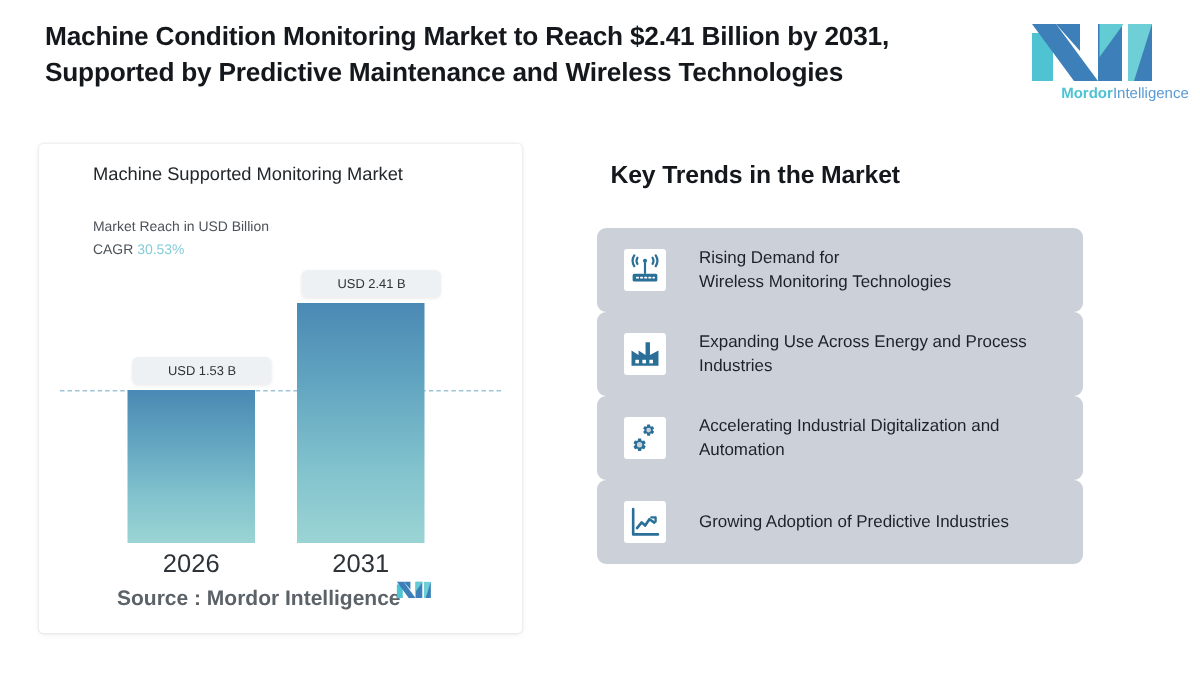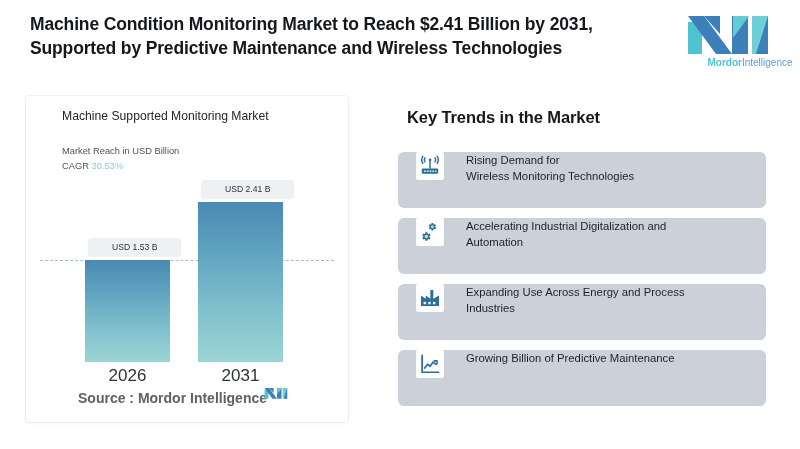--- a/index.html
+++ b/index.html
@@ -186,26 +186,26 @@
     letter-spacing: -0.1px;
   }
   #trend-list {
     position: absolute;
     left: 0;
     top: 52px;
     width: 368px;
   }
   .trend-card {
     position: relative;
-    width: 368px;
+    width: 324px;
     height: 56px;
     background: #ccd1d9;
     border-radius: 6px;
-    margin-bottom: 10px;
     display: flex;
+    align-items: center;
   }
   .trend-icon-box {
     flex: 0 0 auto;
     width: 28px;
     height: 28px;
     margin-left: 18px;
     background: #ffffff;
     border-radius: 2px;
     display: flex;
     align-items: center;
@@ -302,52 +302,52 @@
           </g>
         </svg>
       </div>
       <div class="trend-text">Rising Demand for
 Wireless Monitoring Technologies</div>
     </div>
 
     <div class="trend-card">
       <div class="trend-icon-box">
         <svg width="22" height="22" viewBox="0 0 24 24">
+          <path d="M2.2 20.6V9.4l5.1 3.3V9.4l5.1 3.3V3.4h3.2v9.3l6.2-3.3v11.2z" fill="#2a6f97"></path>
+          <g fill="#ffffff">
+            <rect x="5" y="16.2" width="2.6" height="2.6"></rect>
+            <rect x="10.1" y="16.2" width="2.6" height="2.6"></rect>
+            <rect x="15.2" y="16.2" width="2.6" height="2.6"></rect>
+          </g>
+        </svg>
+      </div>
+      <div class="trend-text">Expanding Use Across Energy and Process
+Industries</div>
+    </div>
+
+    <div class="trend-card">
+      <div class="trend-icon-box">
+        <svg width="22" height="22" viewBox="0 0 24 24">
           <g fill="#2a6f97">
             <path d="M15.6 2.2l.45 1.65 1.65-.43.95 1.64-1.22 1.18 1.2 1.2-.95 1.64-1.63-.45-.45 1.66h-1.9l-.45-1.66-1.63.45-.95-1.64 1.2-1.2-1.22-1.18.95-1.64 1.65.43.45-1.65z"></path>
             <circle cx="14.65" cy="6.25" r="1.7" fill="#ccd1d9"></circle>
             <path d="M9.1 12.4l.5 1.85 1.85-.49 1.07 1.84-1.37 1.33 1.35 1.34-1.07 1.84-1.83-.5-.5 1.86H7.02l-.5-1.86-1.83.5-1.07-1.84 1.35-1.34-1.37-1.33 1.07-1.84 1.85.49.5-1.85z"></path>
             <circle cx="8.05" cy="16.93" r="1.95" fill="#ccd1d9"></circle>
           </g>
         </svg>
       </div>
       <div class="trend-text">Accelerating Industrial Digitalization and
 Automation</div>
     </div>
 
     <div class="trend-card">
       <div class="trend-icon-box">
-        <svg width="22" height="22" viewBox="0 0 24 24">
-          <path d="M2.2 20.6V9.4l5.1 3.3V9.4l5.1 3.3V3.4h3.2v9.3l6.2-3.3v11.2z" fill="#2a6f97"></path>
-          <g fill="#ffffff">
-            <rect x="5" y="16.2" width="2.6" height="2.6"></rect>
-            <rect x="10.1" y="16.2" width="2.6" height="2.6"></rect>
-            <rect x="15.2" y="16.2" width="2.6" height="2.6"></rect>
-          </g>
-        </svg>
-      </div>
-      <div class="trend-text">Expanding Use Across Energy and Process
-Industries</div>
-    </div>
-
-    <div class="trend-card">
-      <div class="trend-icon-box">
         <svg width="22" height="22" viewBox="0 0 24 24" fill="none" stroke="#2a6f97" stroke-width="1.9" stroke-linecap="round" stroke-linejoin="round">
           <path d="M3.4 2.6v18.4h18"></path>
           <path d="M6.2 16.4l3.4-4.1 2.5 2.3 3.1-4.6 3.6 2.4"></path>
           <path d="M16.6 8.6h3.1v3.1" stroke-width="1.7"></path>
         </svg>
       </div>
-      <div class="trend-text">Growing Billion of Predictive Maintenance</div>
+      <div class="trend-text">Growing Adoption of Predictive Industries</div>
     </div>
 
   </div>
 </div>
 
 </body></html>

